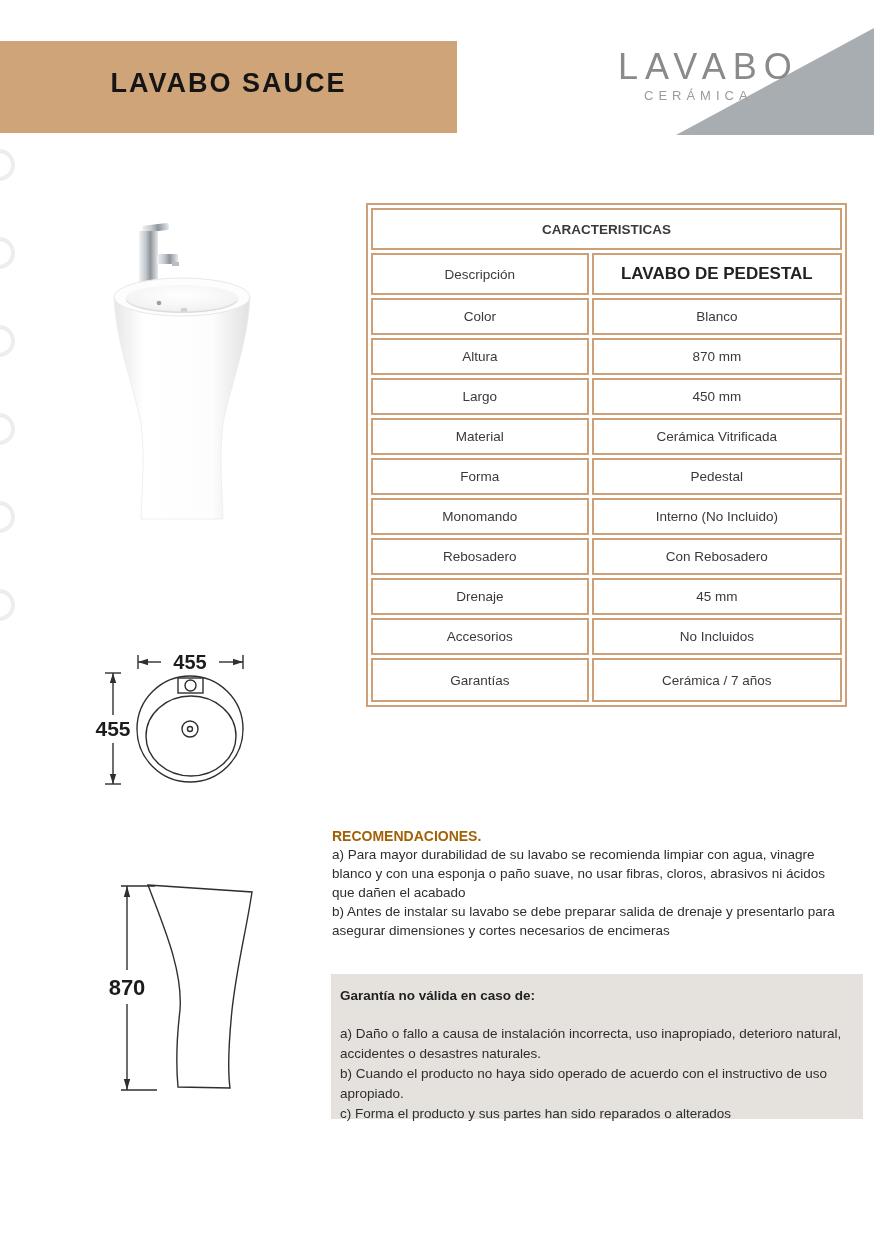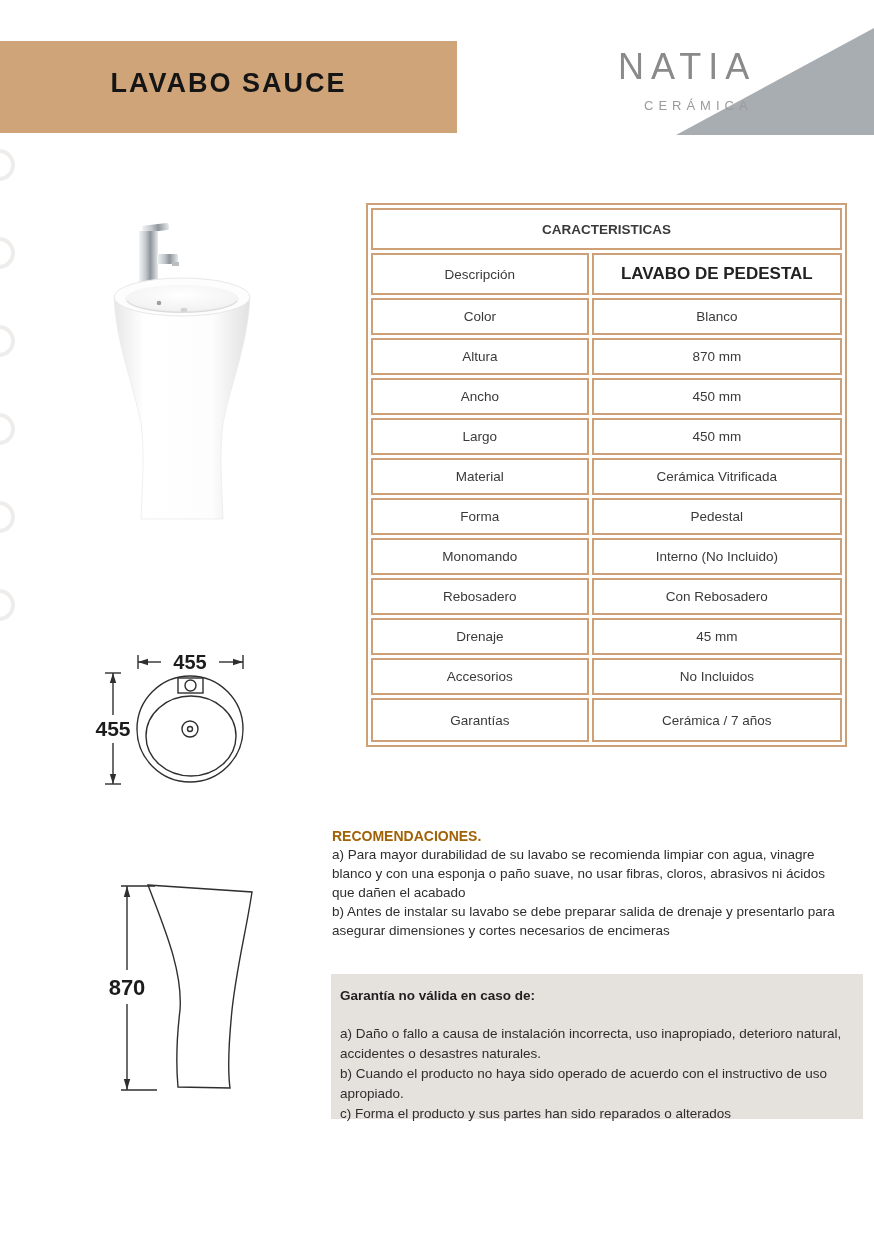--- a/index.html
+++ b/index.html
@@ -22,21 +22,21 @@
   .title-bar .title {
     font-size: 27px; font-weight: 700; letter-spacing: 2px; color: #151515;
     margin-top: -8px;
   }
   .brand { position: absolute; left: 618px; top: 48px; width: 180px; }
   .brand-name {
     font-size: 36px; letter-spacing: 7px; color: #8a8a8a; font-weight: 400;
     line-height: 38px; white-space: nowrap;
   }
   .brand-sub {
-    font-size: 13px; letter-spacing: 5px; color: #9b9b9b; margin-top: 12px;
+    font-size: 13px; letter-spacing: 5px; color: #9b9b9b; margin-top: 2px;
     margin-left: 26px; white-space: nowrap;
   }
   .triangle-svg { position: absolute; left: 0; top: 0; width: 874px; height: 160px; pointer-events: none; }
   
   .spec-table-wrap {
     position: absolute; left: 366px; top: 203px; width: 481px;
     border: 2px solid #cda077;
   }
   table.spec { width: 100%; border-collapse: separate; border-spacing: 3px; border-radius: 21px; }
   table.spec td {
@@ -80,21 +80,21 @@
 
   <div class="title-bar" style="background:#cfa478">
     <span class="title">LAVABO SAUCE</span>
   </div>
 
   <svg class="triangle-svg" viewBox="0 0 874 160" aria-hidden="true">
     <polygon points="874,28 874,135 676,135" fill="#a8adb2"></polygon>
   </svg>
 
   <div class="brand">
-    <div class="brand-name">NATIA</div>
+    <div class="brand-name">LAVABO</div>
     <div class="brand-sub">CERÁMICA</div>
   </div>
 
   <svg class="sink-photo" viewBox="0 0 200 320" aria-hidden="true">
     <defs>
       <linearGradient id="chrome" x1="0" y1="0" x2="1" y2="0">
         <stop offset="0" stop-color="#f2f4f5"></stop>
           <stop offset="0.35" stop-color="#c3c8cc"></stop>
         <stop offset="0.6" stop-color="#8e959b"></stop>
           <stop offset="1" stop-color="#e6e9eb"></stop>
@@ -140,24 +140,20 @@
       </tr>
       <tr class="r-norm">
         <td class="lab">Color</td>
         <td class="val">Blanco</td>
       </tr>
       <tr class="r-norm">
         <td class="lab">Altura</td>
         <td class="val">870 mm</td>
       </tr>
       <tr class="r-norm">
-        <td class="lab">Ancho</td>
-        <td class="val">450 mm</td>
-      </tr>
-      <tr class="r-norm">
         <td class="lab">Largo</td>
         <td class="val">450 mm</td>
       </tr>
       <tr class="r-norm">
         <td class="lab">Material</td>
         <td class="val">Cerámica Vitrificada</td>
       </tr>
       <tr class="r-norm">
         <td class="lab">Forma</td>
         <td class="val">Pedestal</td>

